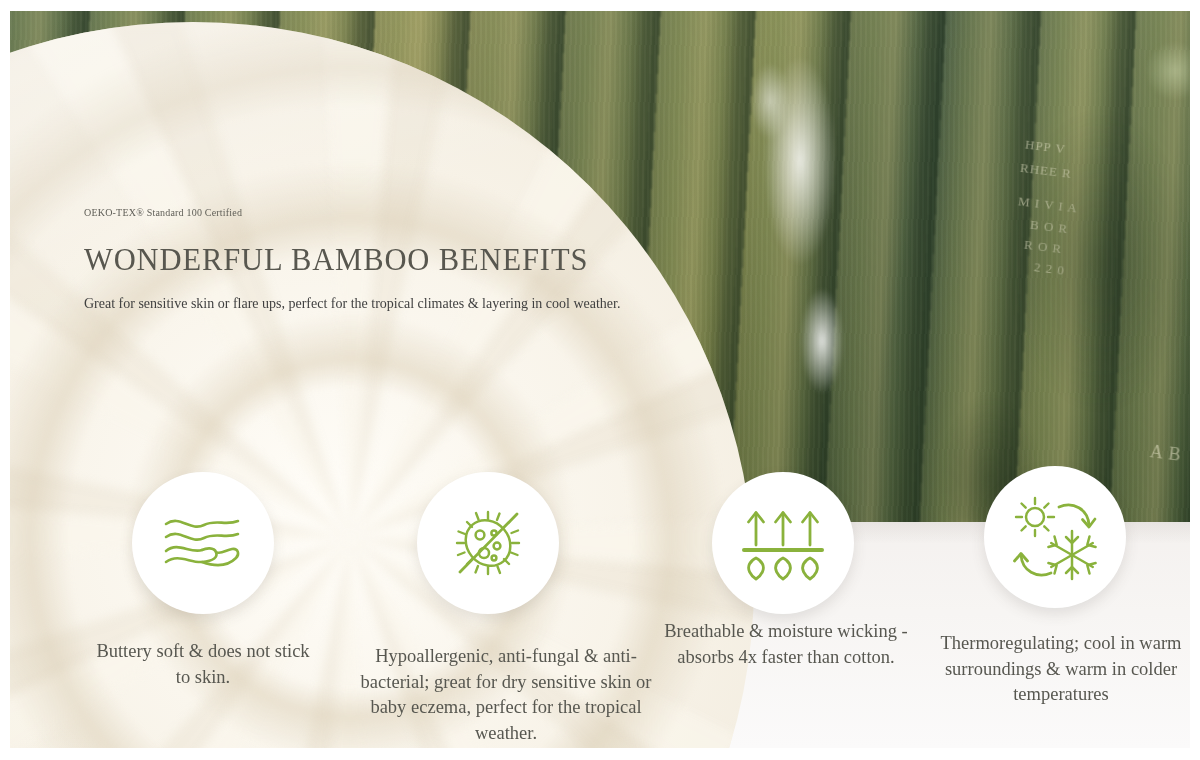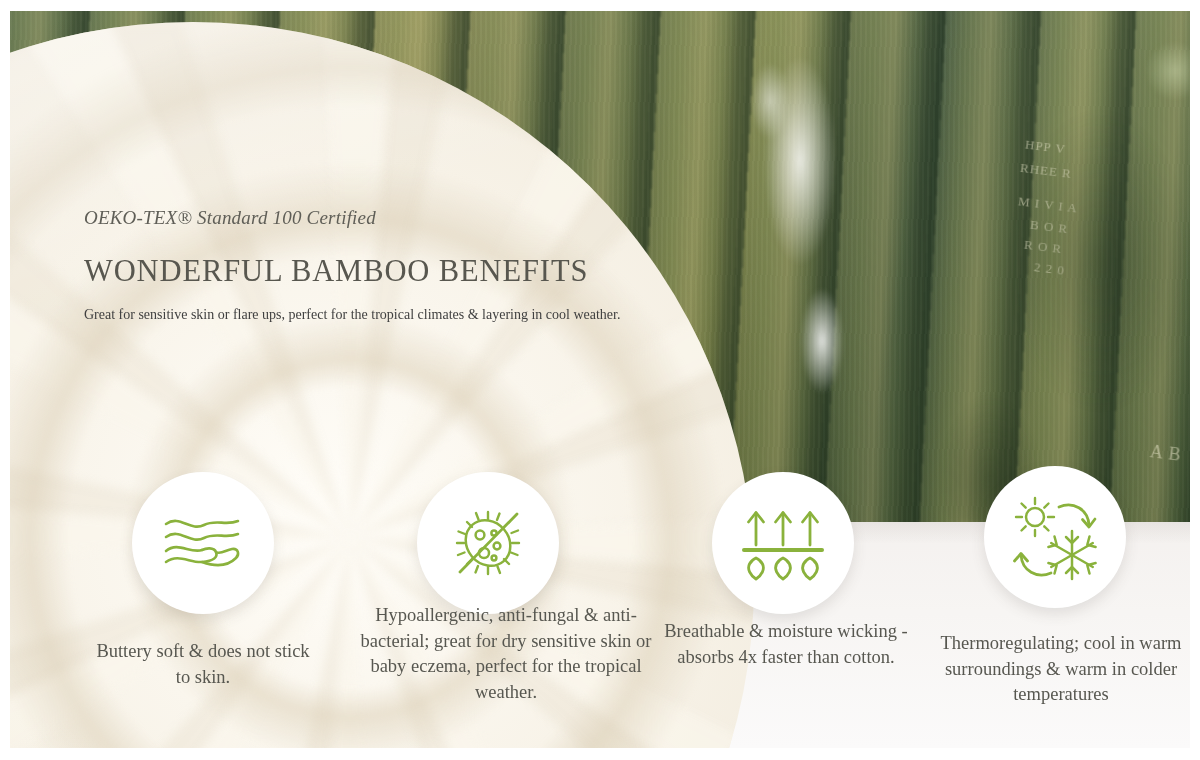--- a/index.html
+++ b/index.html
@@ -131,22 +131,21 @@
   .towel-circle .fold {
     position: absolute; inset: 0;
     background:
       linear-gradient(160deg, rgba(255,255,255,0.55) 0%, rgba(255,255,255,0) 30%),
       linear-gradient(20deg, rgba(222,211,190,0.35) 0%, rgba(255,255,255,0) 38%);
   }
 
   
   .copy { position: absolute; left: 74px; top: 196px; width: 620px; }
   .eyebrow {
-    font-style: italic;
-    font-size: 19px;
+    font-size: 10px;
     color: #5f5e57;
     letter-spacing: .2px;
     margin-bottom: 25px;
   }
   .headline {
     font-size: 30.5px;
     letter-spacing: .9px;
     color: #58574f;
     font-weight: 400;
     margin-bottom: 17px;
@@ -179,21 +178,21 @@
     position: absolute;
     text-align: center;
     font-size: 18.5px;
     line-height: 1.38;
     color: #575750;
   }
 
   .b1 .bubble { left: 122px;  top: 461px; }
   .b1 .caption{ left: 77px;   top: 628px; width: 232px; }
   .b2 .bubble { left: 407px;  top: 461px; }
-  .b2 .caption{ left: 348px;  top: 592px; width: 296px; }
+  .b2 .caption{ left: 348px;  top: 633px; width: 296px; }
   .b3 .bubble { left: 702px;  top: 461px; }
   .b3 .caption{ left: 645px;  top: 608px; width: 262px; }
   .b4 .bubble { left: 974px;  top: 455px; }
   .b4 .caption{ left: 912px;  top: 620px; width: 278px; }
 </style>
 </head>
 <body>
 
 <div class="banner">
   <div class="artboard">

